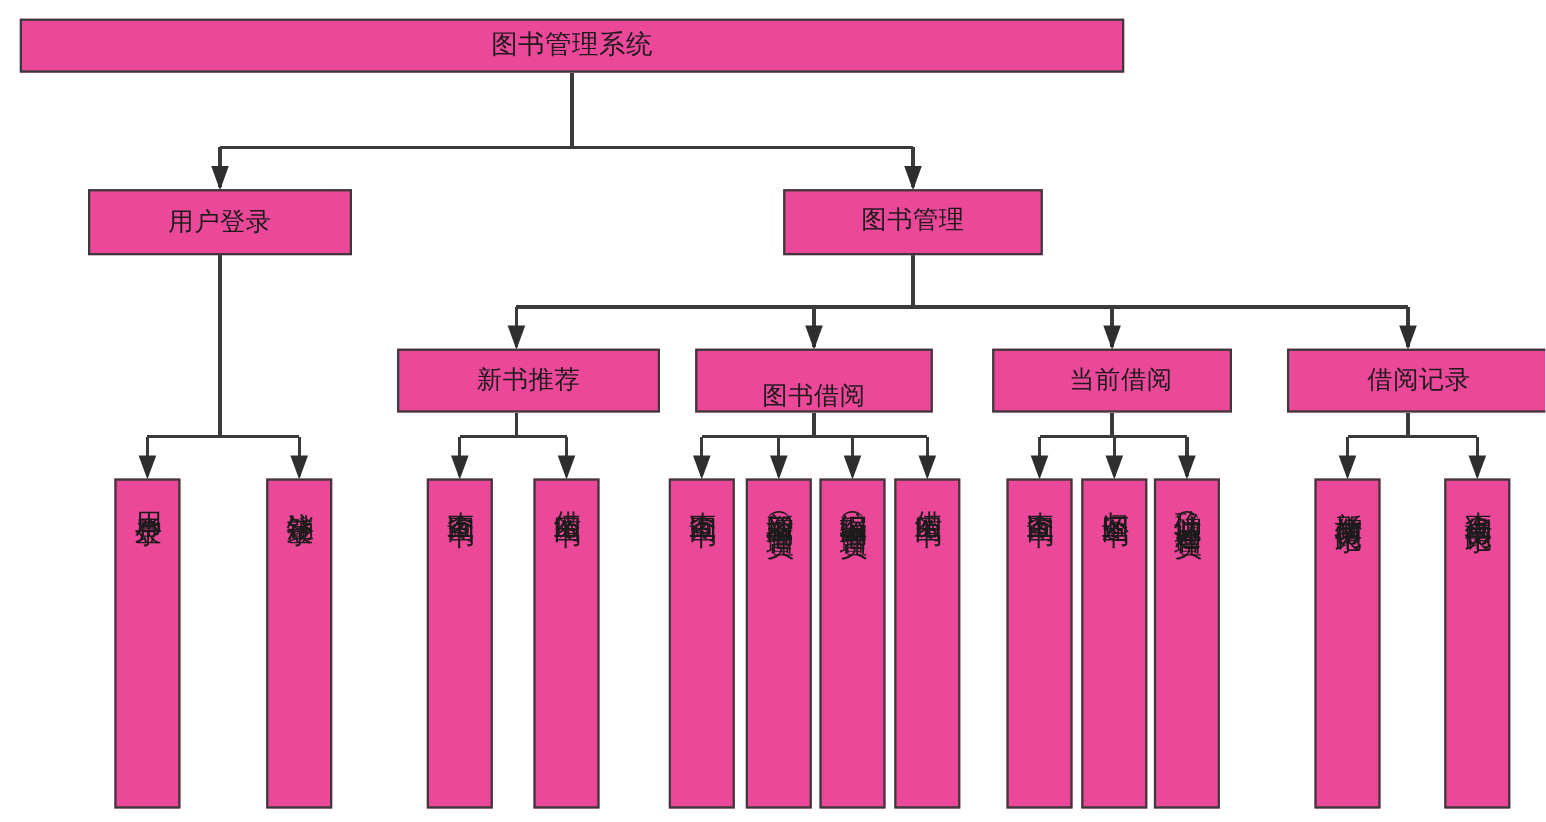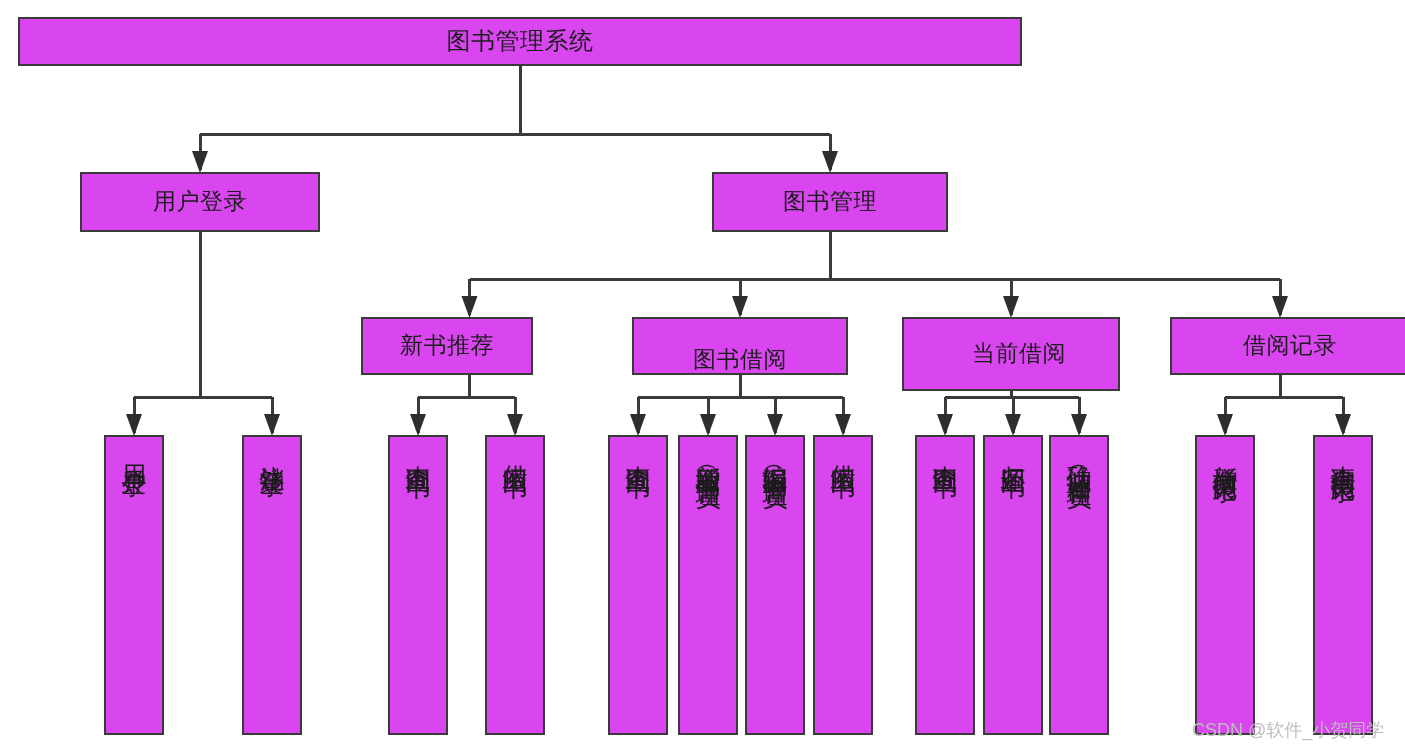--- a/index.html
+++ b/index.html
@@ -23,21 +23,21 @@
     left: 0;
     top: 0;
     width: 1405px;
     height: 747px;
     pointer-events: none;
   }
   .node {
     position: absolute;
     box-sizing: border-box;
     border: 2px solid #0ea5e9;
-    background: #d946ef;
+    background: #ec4899;
     display: flex;
     align-items: center;
     justify-content: center;
     color: #1b1b1b;
     z-index: 2;
   }
   .node .label {
     display: block;
     text-align: center;
     line-height: 1.18;
@@ -130,30 +130,30 @@
       <line x1="1343" y1="397" x2="1343" y2="433" stroke="#3a3a3a" stroke-width="3" shape-rendering="crispEdges"></line>
       <path d="M1335,414 L1351,414 L1343,436 Z" fill="#2e2e2e"></path>
     </svg>
   <div id="nodes">
       <div class="node h root" style="left: 18px; top: 17px; width: 1004px; height: 49px; border-color: rgb(58, 58, 58); color: rgb(27, 27, 27);">
         <span class="label">图书管理系统</span>
       </div>
       <div class="node h" style="left: 80px; top: 172px; width: 240px; height: 60px; border-color: rgb(58, 58, 58); color: rgb(27, 27, 27);">
         <span class="label">用户登录</span>
       </div>
-      <div class="node h" style="left: 712px; top: 172px; width: 236px; height: 60px; border-color: rgb(58, 58, 58); color: rgb(27, 27, 27);">
+      <div class="node h" style="left: 712px; top: 172px; width: 236px; height: 60px; border-color: rgb(58, 58, 58); color: rgb(27, 27, 27); font-family: Liberation Mono, monospace;">
         <span class="label">图书管理</span>
       </div>
-      <div class="node h" style="left: 361px; top: 317px; width: 172px; height: 58px; border-color: rgb(58, 58, 58); color: rgb(27, 27, 27);">
+      <div class="node h" style="left: 361px; top: 317px; width: 239px; height: 58px; border-color: rgb(58, 58, 58); color: rgb(27, 27, 27);">
         <span class="label">新书推荐</span>
       </div>
       <div class="node h" style="left: 632px; top: 317px; width: 216px; height: 58px; border-color: rgb(58, 58, 58); color: rgb(27, 27, 27); align-items: flex-end;">
         <span class="label">图书借阅</span>
       </div>
-      <div class="node h" style="left: 902px; top: 317px; width: 218px; height: 74px; border-color: rgb(58, 58, 58); color: rgb(27, 27, 27); padding-left: 16px;">
+      <div class="node h" style="left: 902px; top: 317px; width: 218px; height: 58px; border-color: rgb(58, 58, 58); color: rgb(27, 27, 27); padding-left: 16px;">
         <span class="label">当前借阅</span>
       </div>
       <div class="node h" style="left: 1170px; top: 317px; width: 240px; height: 58px; border-color: rgb(58, 58, 58); color: rgb(27, 27, 27);">
         <span class="label">借阅记录</span>
       </div>
       <div class="node v" style="left: 104px; top: 435px; width: 60px; height: 300px; border-color: rgb(58, 58, 58); color: rgb(27, 27, 27);">
         <span class="label">用户登录</span>
       </div>
       <div class="node v" style="left: 242px; top: 435px; width: 60px; height: 300px; border-color: rgb(58, 58, 58); color: rgb(27, 27, 27);">
         <span class="label">注销登录</span>
@@ -185,14 +185,13 @@
       <div class="node v" style="left: 1049px; top: 435px; width: 60px; height: 300px; border-color: rgb(58, 58, 58); color: rgb(27, 27, 27);">
         <span class="label">确认归还（管理员）</span>
       </div>
       <div class="node v" style="left: 1195px; top: 435px; width: 60px; height: 300px; border-color: rgb(58, 58, 58); color: rgb(27, 27, 27);">
         <span class="label">新增借阅记录</span>
       </div>
       <div class="node v" style="left: 1313px; top: 435px; width: 60px; height: 300px; border-color: rgb(58, 58, 58); color: rgb(27, 27, 27);">
         <span class="label">查询借阅记录</span>
       </div>
     </div>
-  <div class="watermark" style="left: 1192px; top: 718px; color: rgb(189, 189, 189);">CSDN @软件_小贺同学</div>
 </div>
 
 </body></html>

